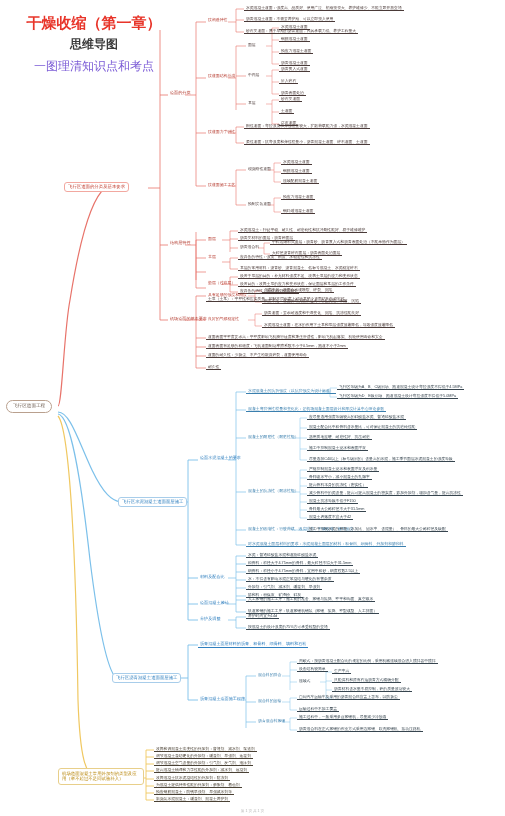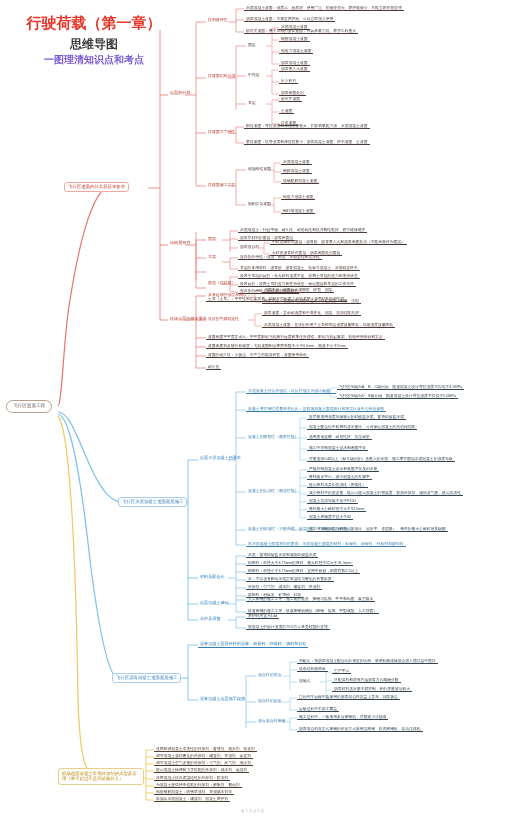--- a/index.html
+++ b/index.html
@@ -5,21 +5,21 @@
   html,body{margin:0;padding:0;background:#ffffff;}
   body{width:505px;height:816px;position:relative;overflow:hidden;
        font-family:"Liberation Sans","DejaVu Sans",sans-serif;color:#222;}
 
   #canvas{position:absolute;inset:0;width:505px;height:816px;}
   svg.links{position:absolute;left:0;top:0;width:505px;height:816px;pointer-events:none;}
 
   .title-block{position:absolute;left:14px;top:14px;width:160px;text-align:center;}
   .t1{font-size:15px;font-weight:bold;color:#e8352a;letter-spacing:0px;line-height:18px;white-space:nowrap;}
   .t2{font-size:12px;font-weight:bold;color:#3a3a3a;margin-top:4px;}
-  .t3{font-size:10px;font-weight:bold;color:#7b5bd6;}
+  .t3{font-size:12px;font-weight:normal;color:#7b5bd6;margin-top:5px;}
 
   .node{position:absolute;white-space:nowrap;line-height:1.05;}
 
   .root{font-size:4.6px;color:#6b5a4e;border:1px solid #b9a08e;border-radius:9px;
         padding:3px 6px;background:#fff;}
 
   .l1{font-size:4.4px;padding:1.5px 3px;border-radius:3px;background:#fff;}
   .l1.red{color:#c0392b;border:1px solid #f2a8a0;}
   .l1.blue{color:#2f7fbf;border:1px solid #a8cdea;}
   .l1.gold{color:#b8860b;border:1px solid #e8cf8a;}
@@ -257,21 +257,21 @@
     <path d="M146 757 L 154 757" stroke="#f0c861" stroke-width="0.9" fill="none"></path>
     <path d="M146 764 L 154 764" stroke="#f0c861" stroke-width="0.9" fill="none"></path>
     <path d="M146 771 L 154 771" stroke="#f0c861" stroke-width="0.9" fill="none"></path>
     <path d="M146 779 L 154 779" stroke="#f0c861" stroke-width="0.9" fill="none"></path>
     <path d="M146 786 L 154 786" stroke="#f0c861" stroke-width="0.9" fill="none"></path>
     <path d="M146 793 L 154 793" stroke="#f0c861" stroke-width="0.9" fill="none"></path>
     <path d="M146 800 L 154 800" stroke="#f0c861" stroke-width="0.9" fill="none"></path>
   </svg>
 
   <div class="title-block">
-    <div class="t1">行驶荷载（第一章）</div>
+    <div class="t1">干燥收缩（第一章）</div>
     <div class="t2">思维导图</div>
     <div class="t3">一图理清知识点和考点</div>
   </div>
 
   <div class="node root" style="left:6px;top:400px;">飞行区道面工程</div>
 
   <div class="node l1 red" style="left:64px;top:182px;">飞行区道面的分类及基本要求</div>
 
   <div class="node l2 red" style="left:168px;top:90px;">道面的分类</div>
 

